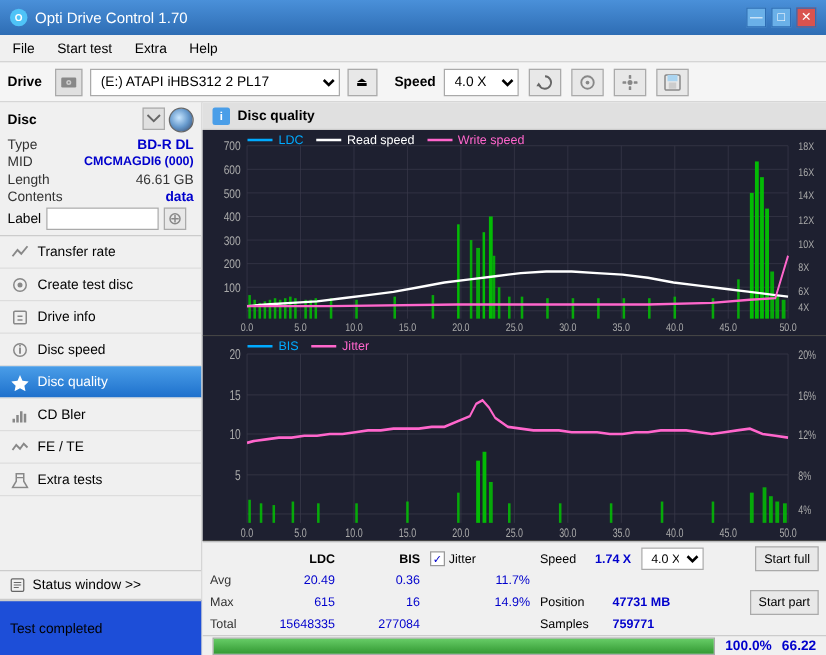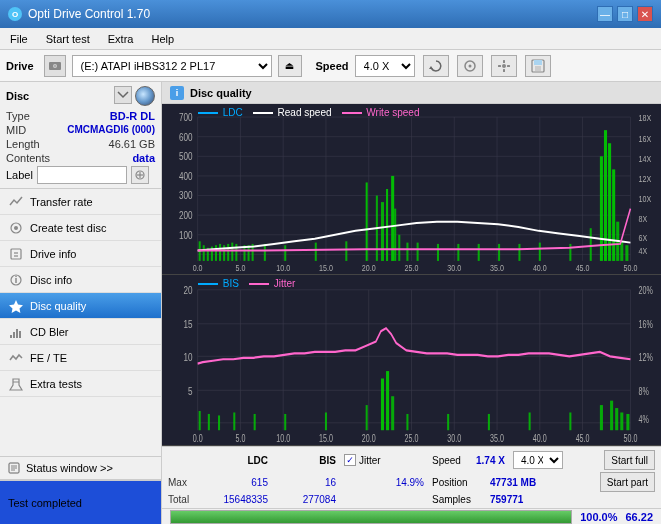--- a/index.html
+++ b/index.html
@@ -466,21 +466,21 @@
         <span>Drive info</span>
       </div>
       <div class="nav-item">
         <span class="nav-item-icon">
           <svg width="14" height="14" viewBox="0 0 14 14">
               <circle cx="7" cy="7" r="5" fill="none" stroke="#888" stroke-width="1.2"></circle>
               <line x1="7" y1="5" x2="7" y2="10" stroke="#888" stroke-width="1.5"></line>
               <circle cx="7" cy="3.5" r="0.8" fill="#888"></circle>
             </svg>
         </span>
-        <span>Disc info</span>
+        <span>Disc speed</span>
       </div>
       <div class="nav-item active" style="background:linear-gradient(to bottom,#4a9ee8,#1e70cc);color:white;">
         <span class="nav-item-icon">
           <svg width="14" height="14" viewBox="0 0 14 14">
               <polygon points="7,1 9,5.5 14,6.2 10.5,9.5 11.4,14 7,11.6 2.6,14 3.5,9.5 0,6.2 5,5.5" fill="white"></polygon>
             </svg>
         </span>
         <span>Disc quality</span>
       </div>
       <div class="nav-item">
@@ -750,20 +750,26 @@
         <span style="min-width:36px;">Speed</span>
         <span class="speed-value">1.74 X</span>
         <select class="speed-dropdown">
           <option>4.0 X</option>
         </select>
         <div style="margin-left:auto;display:flex;flex-direction:column;gap:3px;">
           <button class="start-full-btn">Start full</button>
         </div>
       </div>
 
+      <div class="stats-row">
+        <span class="stat-label">Avg</span>
+        <span class="stat-value">20.49</span>
+        <span class="stat-value">0.36</span>
+        <span class="stat-value" style="min-width:80px;">11.7%</span>
+      </div>
 
       <div class="stats-row">
         <span class="stat-label">Max</span>
         <span class="stat-value">615</span>
         <span class="stat-value">16</span>
         <span class="stat-value" style="min-width:80px;">14.9%</span>
         <span style="min-width:50px;">Position</span>
         <span style="color:#0000cc;font-weight:bold;min-width:70px;">47731 MB</span>
         <div style="margin-left:auto;">
           <button class="start-part-btn">Start part</button>

